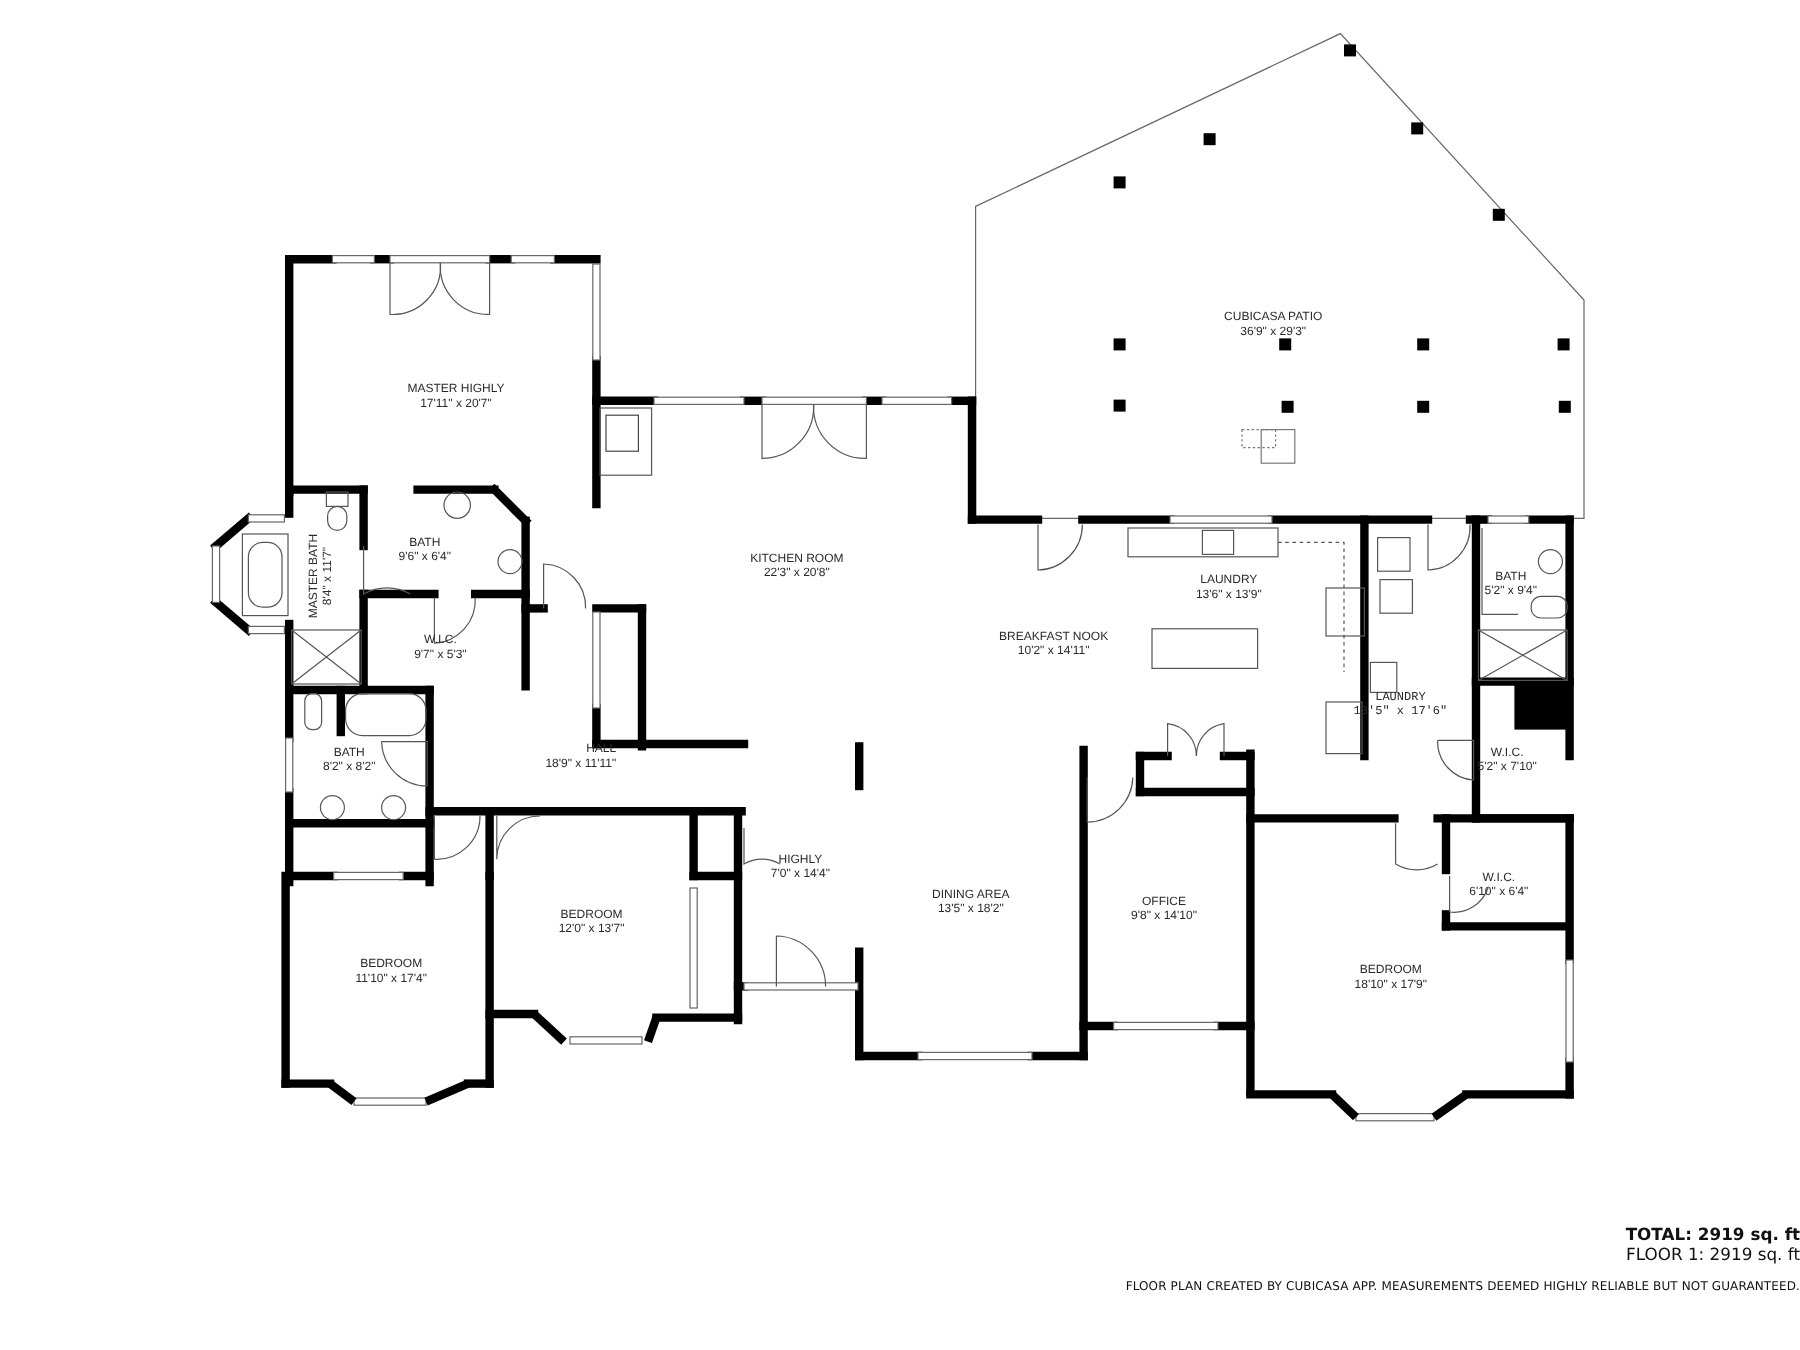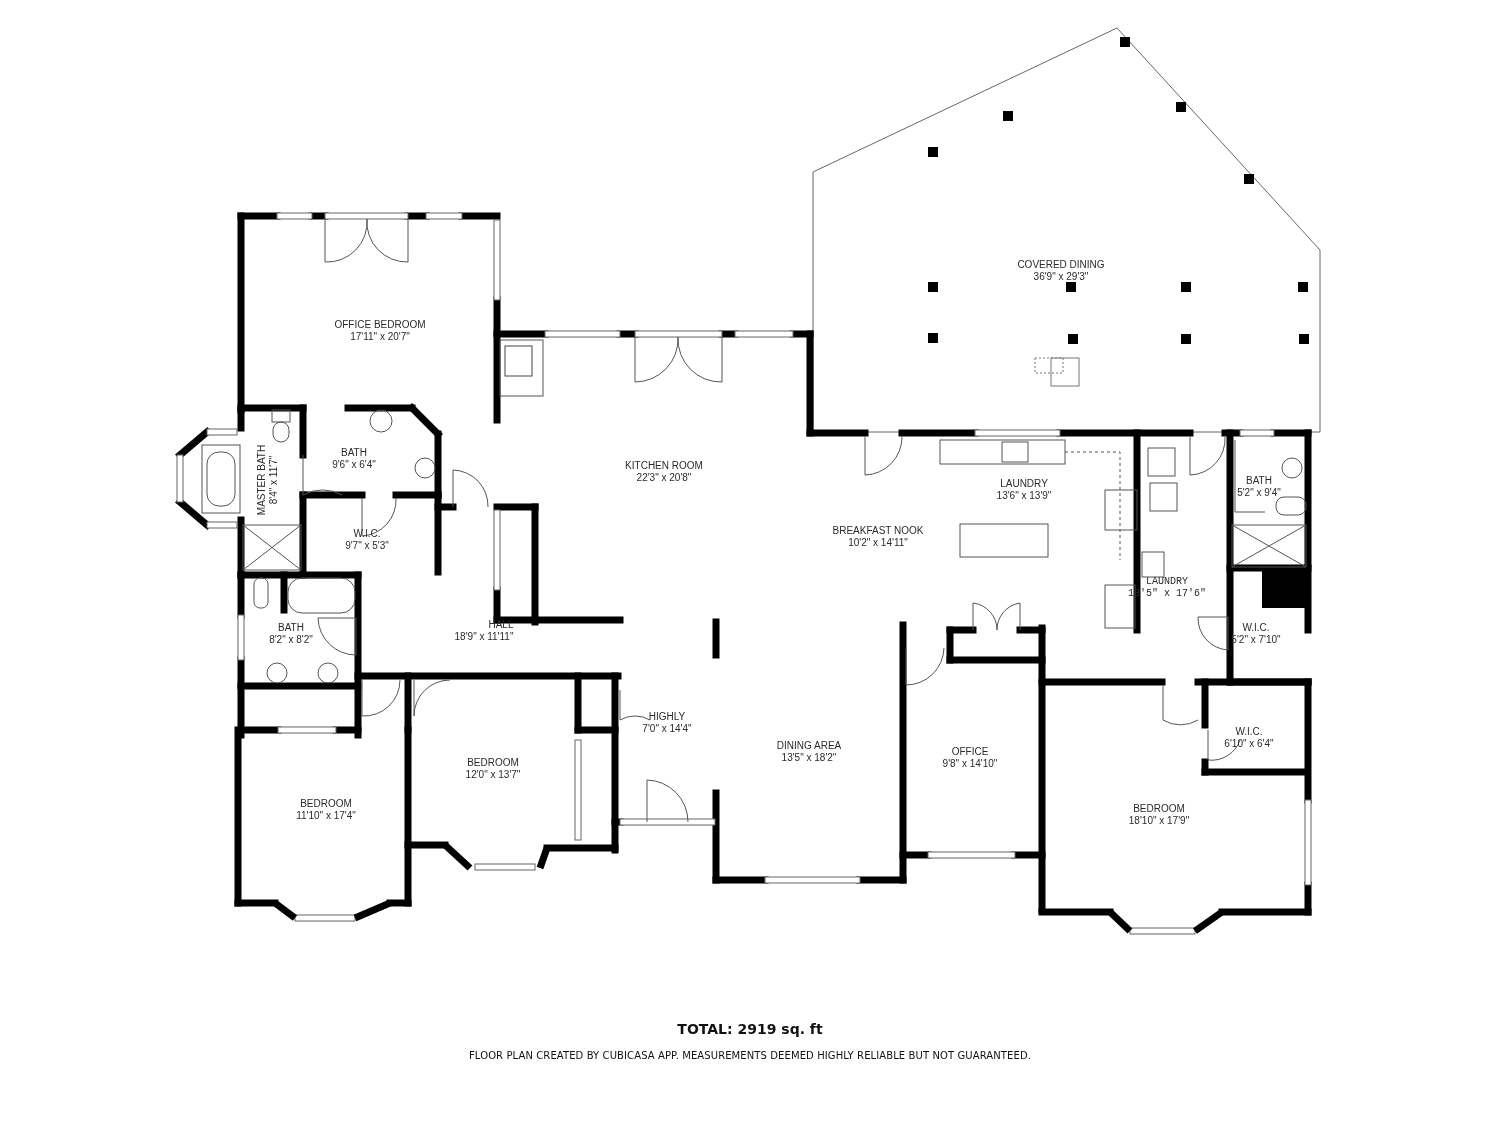--- a/index.html
+++ b/index.html
@@ -2,21 +2,21 @@
 <html><head>
 <meta charset="utf-8">
 <style>
   html, body { margin:0; padding:0; background:#ffffff; }
   body { width:1500px; height:1125px; position:relative; overflow:hidden; font-family:"Liberation Sans", sans-serif; color:#1a1a1a; }
   #plan { position:absolute; left:0; top:0; width:1500px; height:1125px; }
   .room-label { position:absolute; transform:translateX(-50%); text-align:center; font-family:"Liberation Sans", sans-serif; font-size:10px; line-height:12px; color:#2a2a2a; white-space:nowrap; }
   .room-label .n { display:block; }
   .room-label .d { display:block; }
   .vert { transform:translate(-50%,-50%) rotate(-90deg); }
-  #summary { position:absolute; left:0; width:1500px; top:1021px; text-align:center; font-family:"DejaVu Sans", sans-serif; color:#111; }
+  #summary { position:absolute; left:0; width:1500px; top:1021px; text-align:right; font-family:"DejaVu Sans", sans-serif; color:#111; }
   #summary .total { font-size:14px; font-weight:bold; line-height:17px; }
   #summary .line { font-size:14px; line-height:17px; }
   #summary .disclaimer { font-size:10px; margin-top:12px; letter-spacing:0.1px; }
 </style>
 </head>
 <body>
 
 <svg id="plan" viewBox="0 0 1500 1125" xmlns="http://www.w3.org/2000/svg">
 
   <g>
@@ -233,21 +233,21 @@
     <path d="M1163 686 L1163 720 A34 34 0 0 0 1198 720"></path>
     <path d="M973 630 L973 603 A27 27 0 0 1 997 630"></path>
     <path d="M1020 630 L1020 603 A27 27 0 0 0 997 630"></path>
     <path d="M1198 617 L1228 617 L1228 650 A32 32 0 0 1 1198 617"></path>
     <path d="M1208 730 L1208 760 A30 30 0 0 0 1240 740"></path>
     <path d="M1235 440 L1235 512 L1265 512"></path>
   </g>
 </svg>
 
 <div class="room-label" style="left:380px; top:319px;">
-    <span class="n">OFFICE BEDROOM</span>
+    <span class="n">MASTER HIGHLY</span>
     <span class="d">17'11" x 20'7"</span>
   </div>
 <div class="room-label vert" style="left:268px; top:480px;">
     <span class="n">MASTER BATH</span>
     <span class="d">8'4" x 11'7"</span>
   </div>
 <div class="room-label" style="left:354px; top:447px;">
     <span class="n">BATH</span>
     <span class="d">9'6" x 6'4"</span>
   </div>
@@ -309,20 +309,21 @@
   </div>
 <div class="room-label" style="left:1159px; top:803px;">
     <span class="n">BEDROOM</span>
     <span class="d">18'10" x 17'9"</span>
   </div>
 <div class="room-label" style="left:1249px; top:726px;">
     <span class="n">W.I.C.</span>
     <span class="d">6'10" x 6'4"</span>
   </div>
 <div class="room-label" style="left:1061px; top:259px;">
-    <span class="n">COVERED DINING</span>
+    <span class="n">CUBICASA PATIO</span>
     <span class="d">36'9" x 29'3"</span>
   </div>
 
 <div id="summary">
   <div class="total">TOTAL: 2919 sq. ft</div>
+  <div class="line">FLOOR 1: 2919 sq. ft</div>
   <div class="disclaimer">FLOOR PLAN CREATED BY CUBICASA APP. MEASUREMENTS DEEMED HIGHLY RELIABLE BUT NOT GUARANTEED.</div>
 </div>
 
 </body></html>

